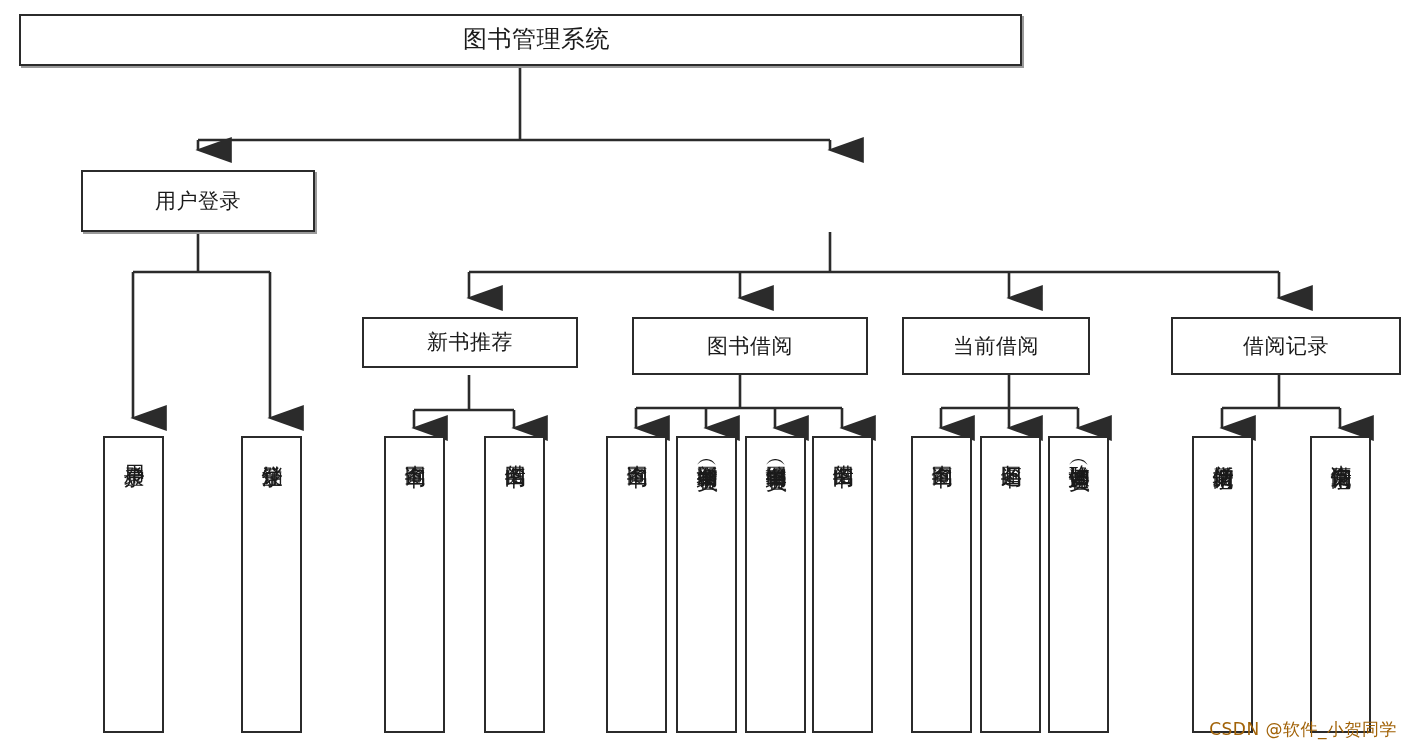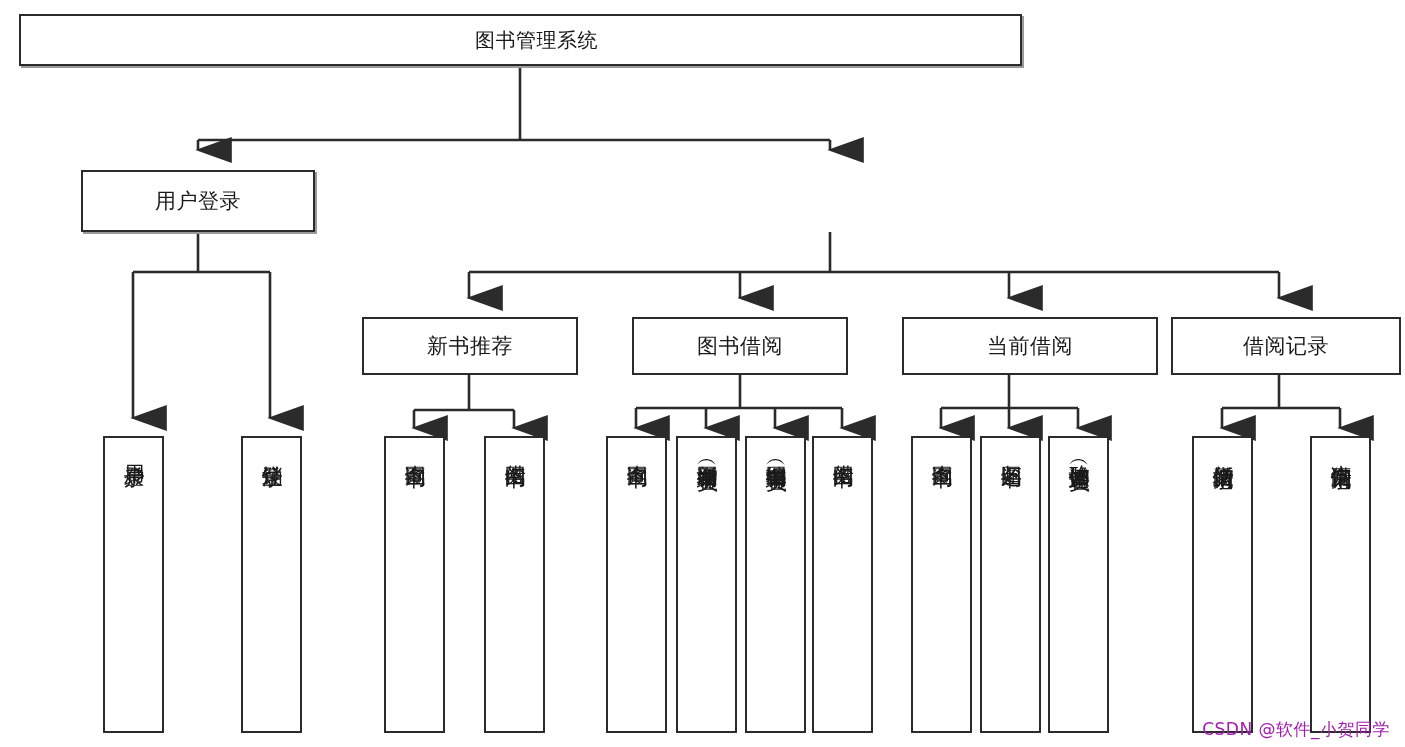--- a/index.html
+++ b/index.html
@@ -40,21 +40,21 @@
   .node.shadowed {
     box-shadow: 2px 2px 0 0 #9a9a9a;
   }
   .node-label {
     font-size: 21px;
     line-height: 1.15;
     letter-spacing: 0.5px;
     white-space: nowrap;
     text-align: center;
   }
-  .node.root .node-label { font-size: 20px; margin-left: 32px; }
+  .node.root .node-label { font-size: 24px; margin-left: 32px; }
   .node.leaf {
     align-items: flex-start;
     padding-top: 10px;
   }
   .leaf-label {
     writing-mode: vertical-rl;
     text-orientation: upright;
     font-size: 21px;
     line-height: 1.22;
     letter-spacing: 1px;
@@ -62,24 +62,24 @@
     white-space: normal;
     max-height: 100%;
   }
   .leaf-center {
     align-items: center;
     padding-top: 0;
   }
   .leaf-center .leaf-label { text-align: center; }
   .watermark {
     position: absolute;
-    right: 15px;
+    right: 8px;
     bottom: 6px;
     font-size: 17px;
-    color: #a21caf;
+    color: #a16207;
     letter-spacing: 0.5px;
     z-index: 3;
     white-space: nowrap;
   }
 </style>
 </head>
 <body>
 
 <div id="canvas">
 
@@ -135,29 +135,29 @@
 
   <div class="node root shadowed" style="left:19px; top:14px; width:1003px; height:52px;">
     <span class="node-label">图书管理系统</span>
   </div>
 
   <div class="node shadowed" style="left:81px; top:170px; width:234px; height:62px;">
     <span class="node-label">用户登录</span>
   </div>
 
 
-  <div class="node" style="left:362px; top:317px; width:216px; height:58px;">
+  <div class="node" style="left:362px; top:317px; width:216px; height:51px;">
     <span class="node-label">新书推荐</span>
   </div>
 
-  <div class="node" style="left:632px; top:317px; width:216px; height:58px;">
+  <div class="node" style="left:632px; top:317px; width:236px; height:58px;">
     <span class="node-label">图书借阅</span>
   </div>
 
-  <div class="node" style="left:902px; top:317px; width:256px; height:58px;">
+  <div class="node" style="left:902px; top:317px; width:188px; height:58px;">
     <span class="node-label">当前借阅</span>
   </div>
 
   <div class="node" style="left:1171px; top:317px; width:230px; height:58px;">
     <span class="node-label">借阅记录</span>
   </div>
 
   <div class="node leaf leaf-center" style="left:103px; top:436px; width:61px; height:297px;">
     <span class="leaf-label">用户登录</span>
   </div>

